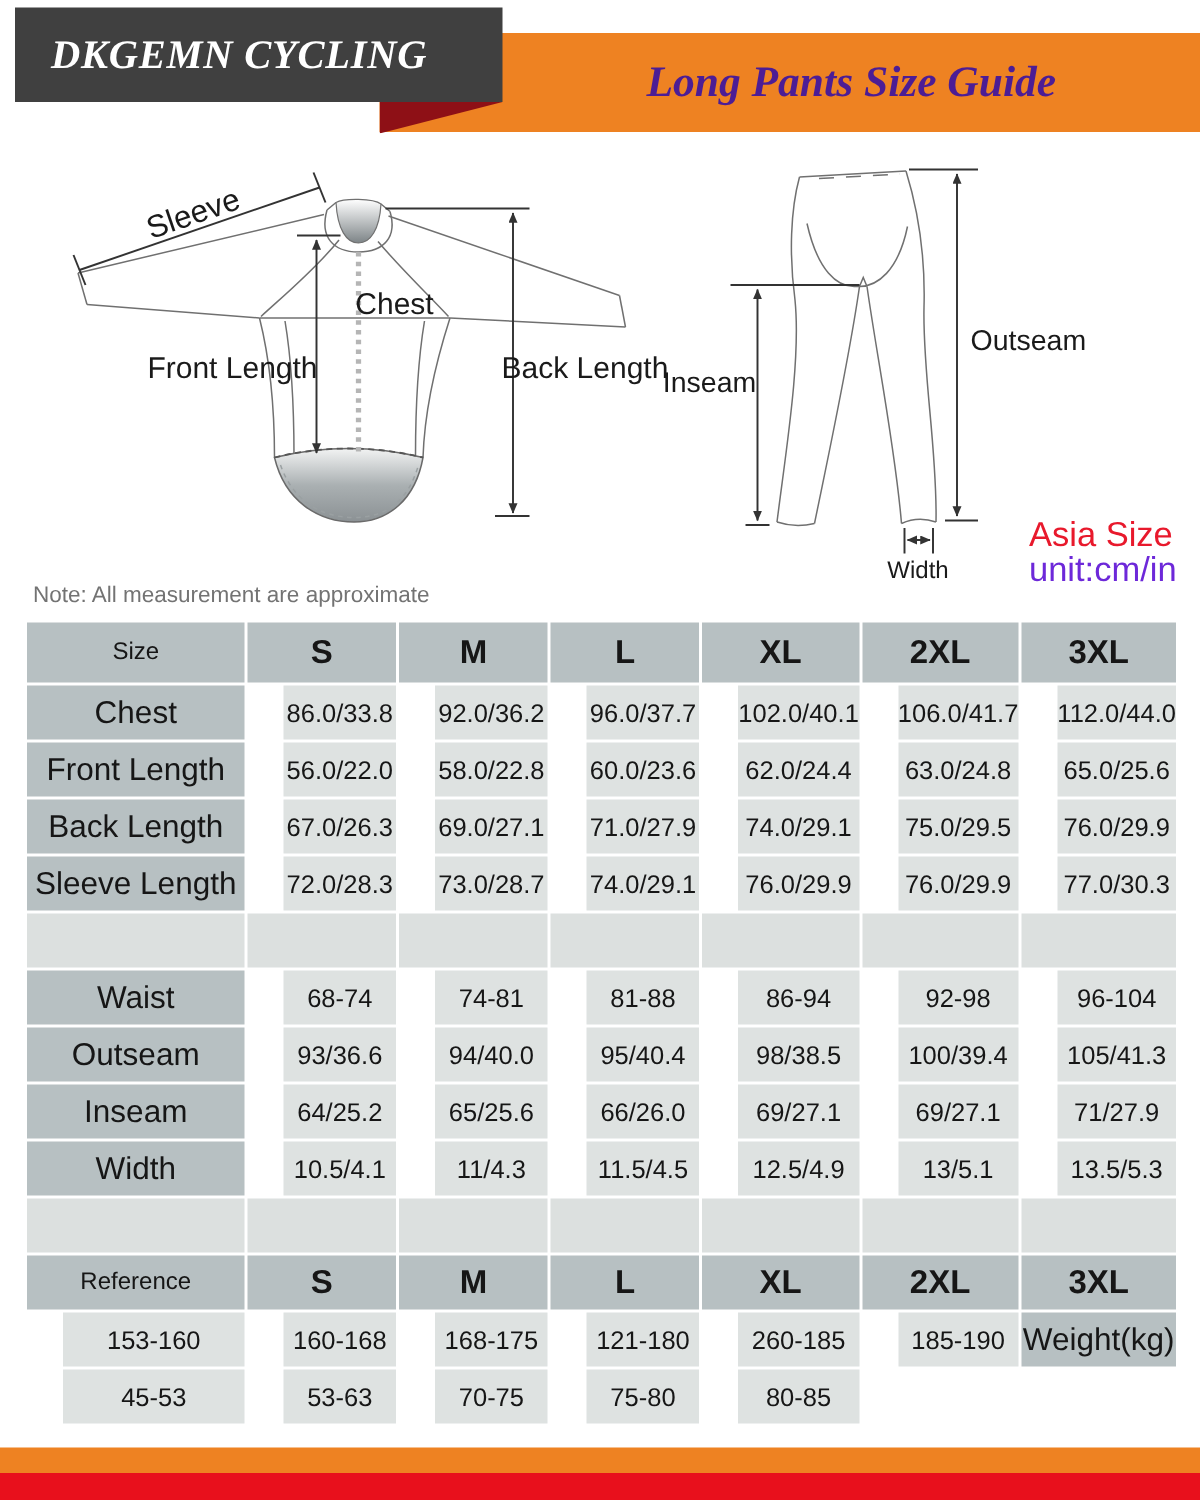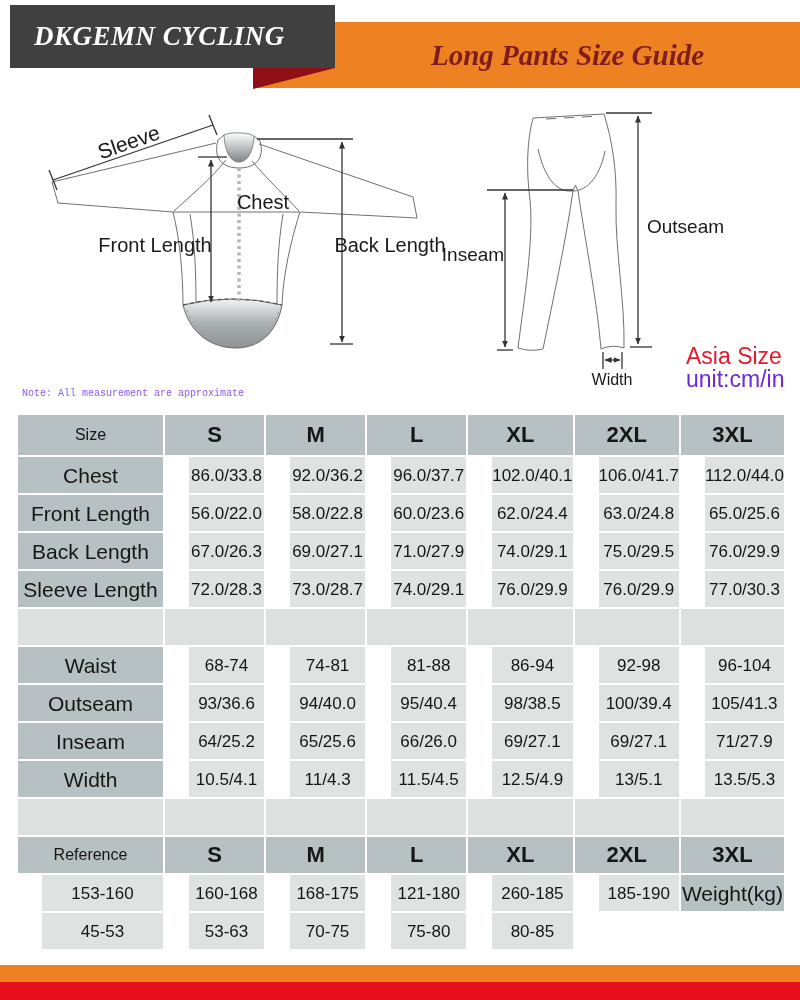--- a/index.html
+++ b/index.html
@@ -2,32 +2,32 @@
 <html><head>
 <meta charset="utf-8">
 <style>
   html,body{margin:0;padding:0;background:#ffffff;}
   #page{position:relative;width:800px;height:1000px;background:#ffffff;overflow:hidden;
         font-family:"Liberation Sans",sans-serif;color:#161616;}
 
   
   #banner{position:absolute;left:253px;top:22px;width:547px;height:66px;background:#ee8222;
           display:flex;align-items:center;justify-content:center;padding-left:82px;box-sizing:border-box;}
-  #banner .title{color:#7f1d1d;font-family:"Liberation Serif",serif;font-style:italic;font-weight:bold;font-size:29px;}
+  #banner .title{color:#4c1d95;font-family:"Liberation Serif",serif;font-style:italic;font-weight:bold;font-size:29px;}
   #fold{position:absolute;left:253px;top:68px;width:82px;height:21px;background:#8e1016;
         clip-path:polygon(0 0,100% 0,0 100%);}
   #brand{position:absolute;left:10px;top:5px;width:325px;height:63px;background:#404040;
          display:flex;align-items:center;padding-left:24px;box-sizing:border-box;}
   #brand .brand-text{color:#fff;font-family:"Liberation Serif",serif;font-style:italic;font-weight:bold;font-size:27px;letter-spacing:.5px;}
 
   
   #diagram{position:absolute;left:0;top:100px;width:800px;height:300px;}
   #asia-size{position:absolute;left:686px;top:343px;font-size:23px;color:#e8192c;}
   #unit-label{position:absolute;left:686px;top:366px;font-size:23px;color:#6d28d9;}
-  #note{position:absolute;left:22px;top:388px;font-size:10px;color:#8b5cf6;font-family:Liberation Mono, monospace;}
+  #note{position:absolute;left:22px;top:388px;font-size:15px;color:#737373;}
 
   
   #size-table{position:absolute;left:18px;top:415px;width:766px;display:grid;
               grid-template-columns:145px repeat(6,1fr);
               grid-template-rows:40px repeat(13,36px);gap:2px;background:#ffffff;}
   .cell{display:flex;align-items:center;justify-content:center;line-height:1;}
   .hdr-lab{background:#b7c0c2;font-size:16px;}
   .hdr-val{background:#b7c0c2;font-size:22px;font-weight:bold;}
   .lab{background:#b7c0c2;font-size:21px;}
   .dat{background:#dee2e1;font-size:17px;margin-left:24px;}

